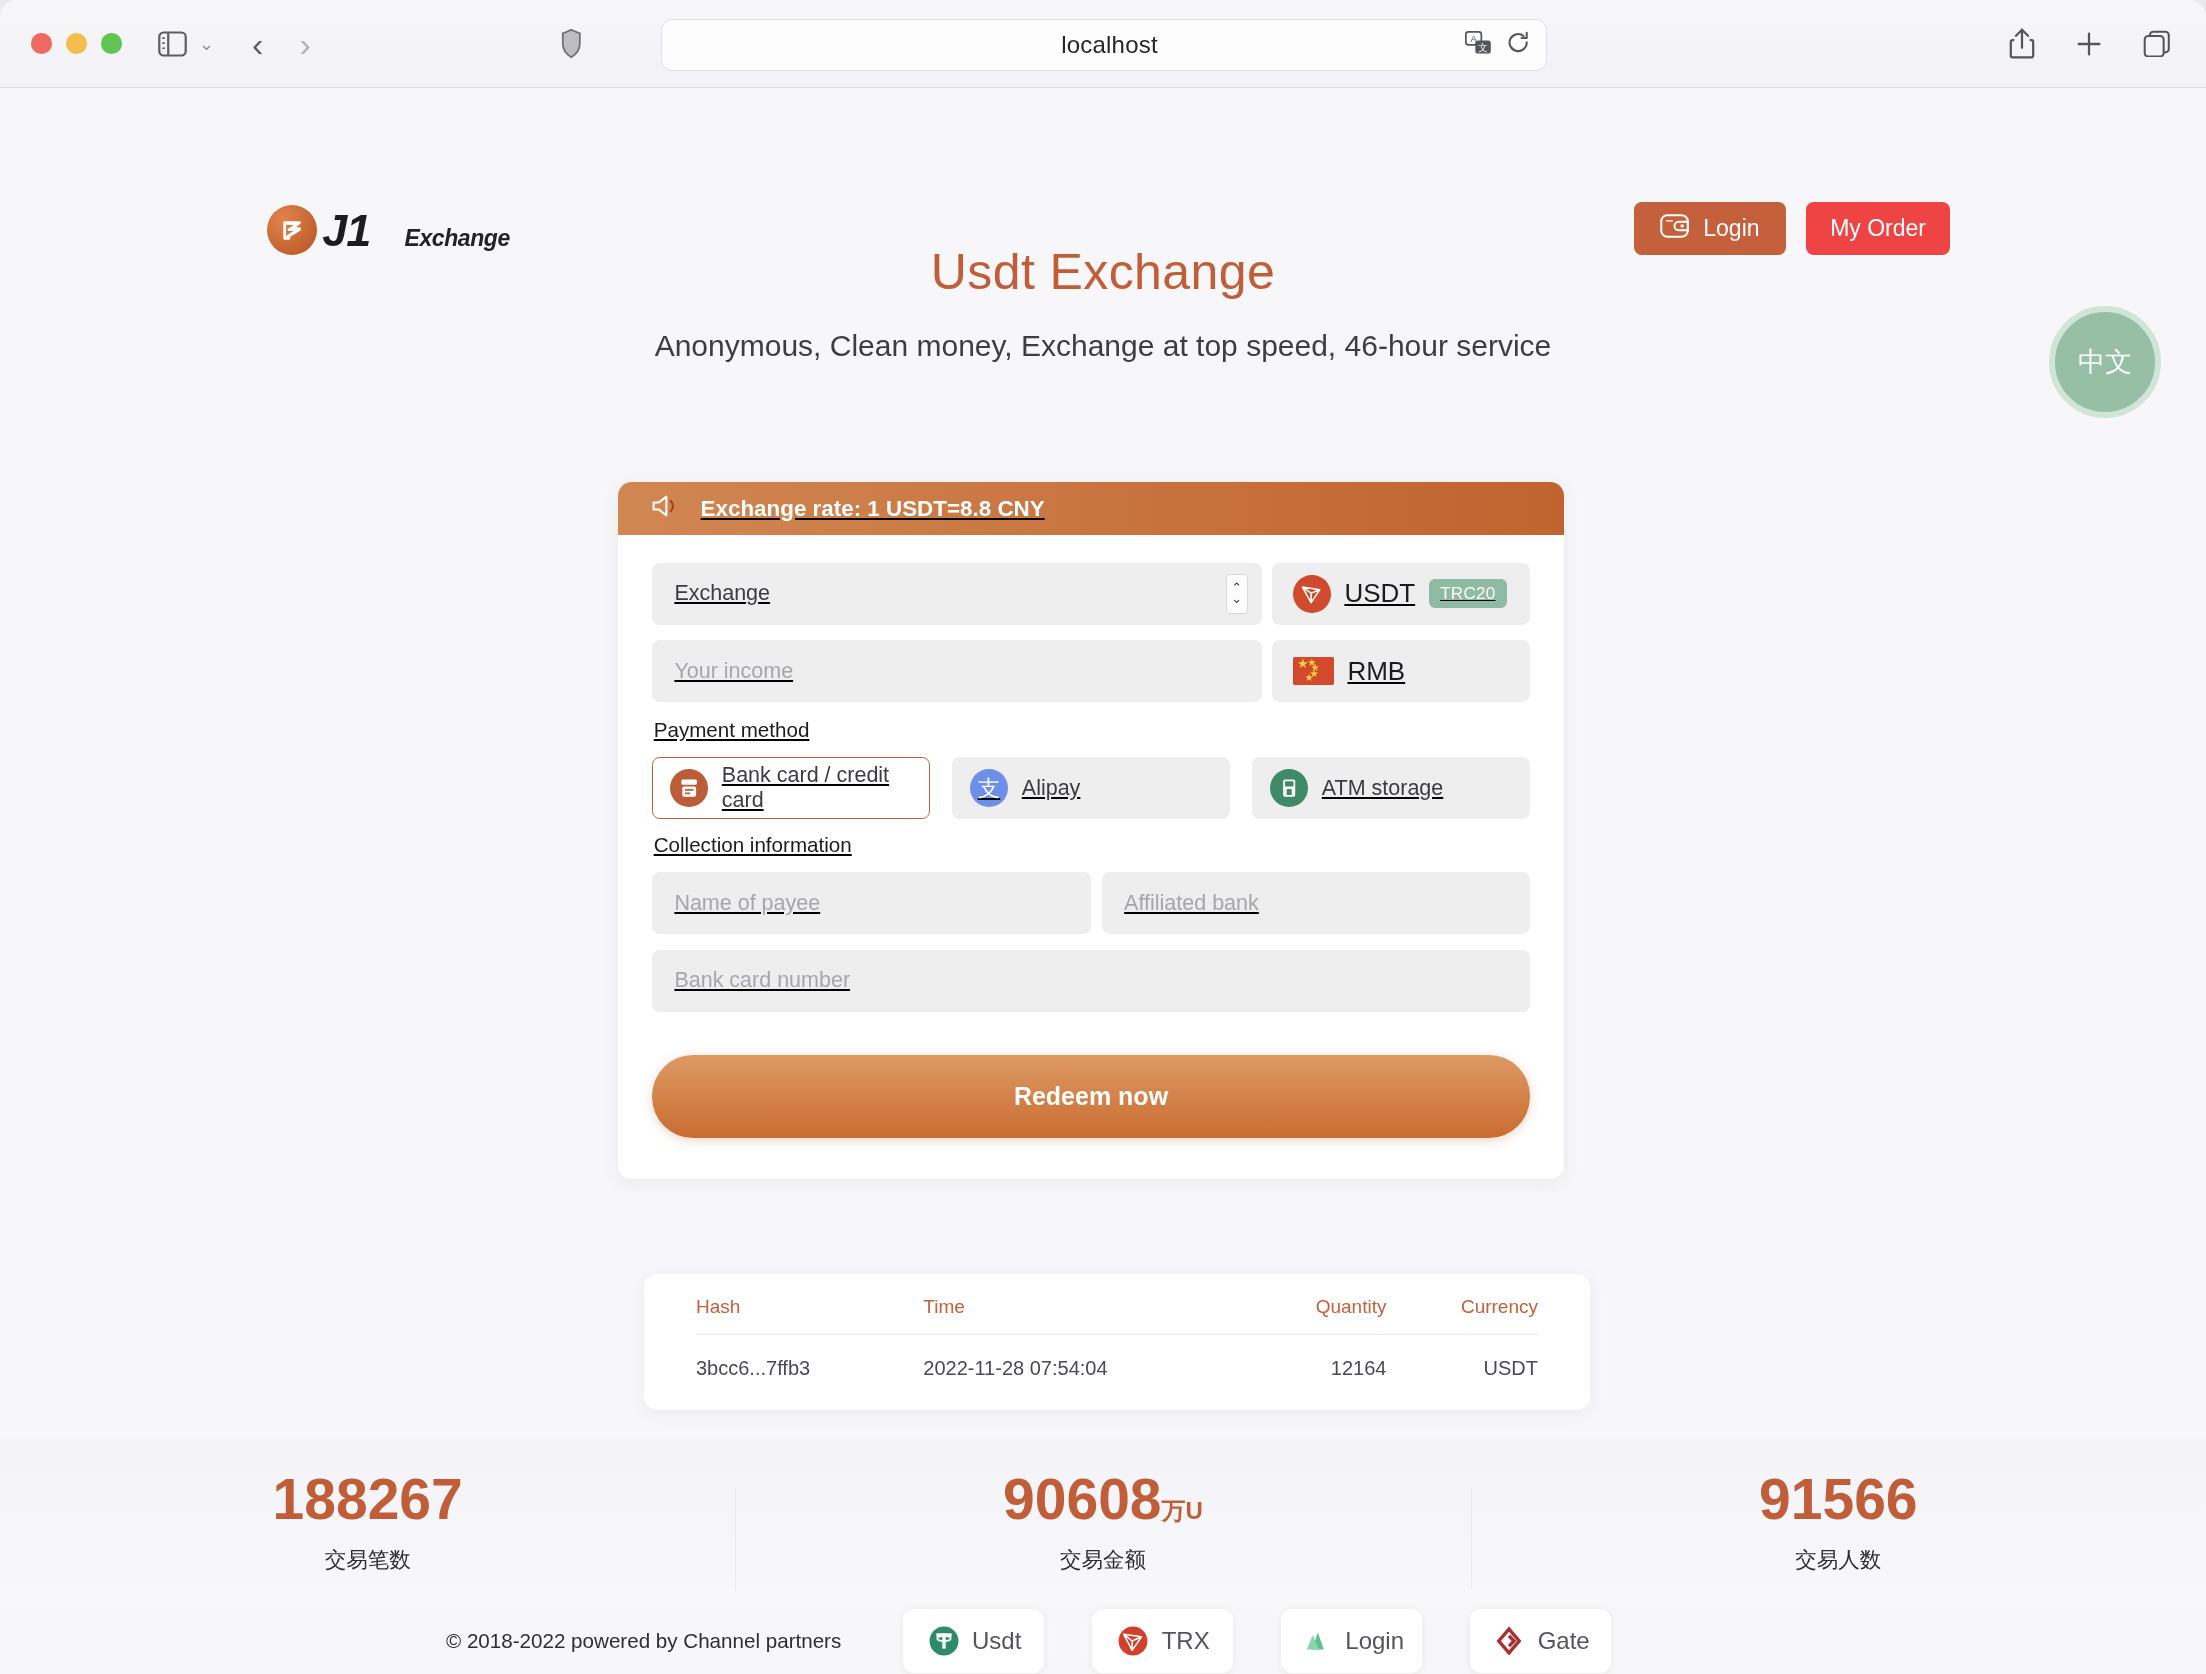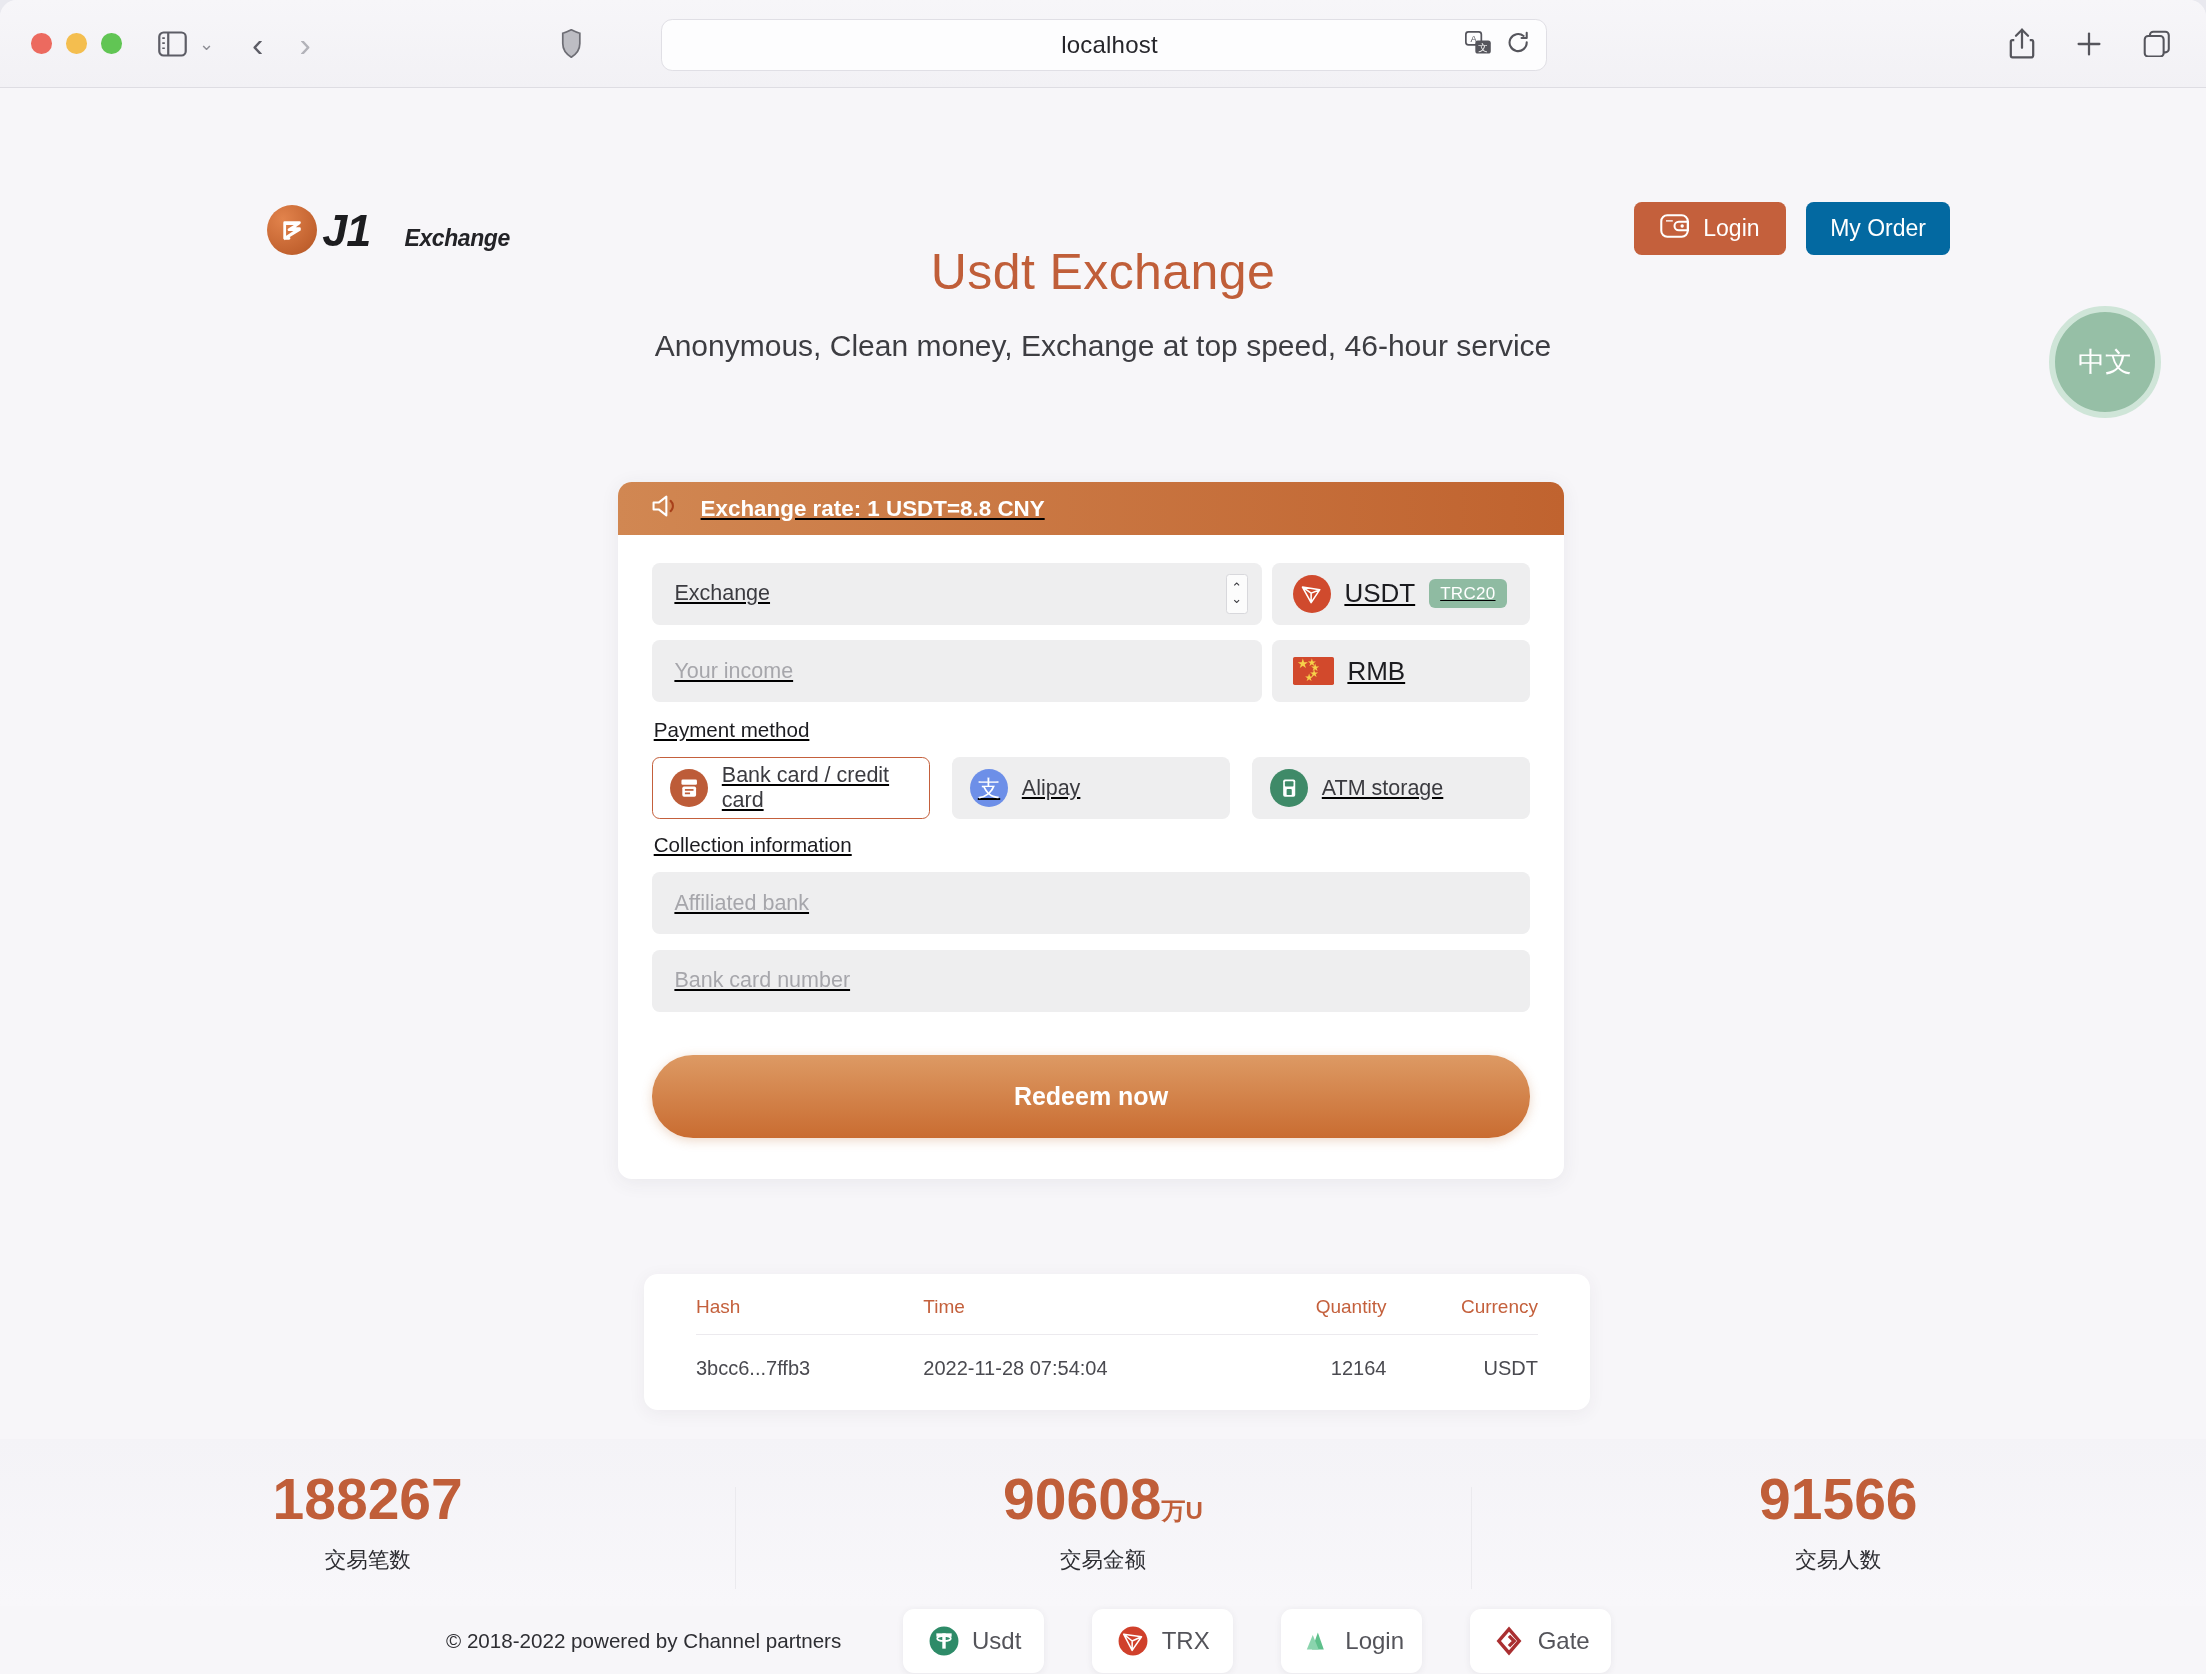--- a/index.html
+++ b/index.html
@@ -90,21 +90,21 @@
   }
   .btn-login {
     height: 53px; padding: 0 26px;
     background: #c4603c; color: #fff;
     border: none; border-radius: 7.7px;
     display: flex; align-items: center; gap: 13.8px;
     font-size: 23px; cursor: pointer;
   }
   .btn-order {
     height: 53px; padding: 0 24px;
-    background: #0369a1; color: #fff;
+    background: #ef4444; color: #fff;
     border: none; border-radius: 7.7px;
     display: flex; align-items: center;
     font-size: 23px; cursor: pointer;
   }
 
   .lang-toggle {
     position: absolute; right: 45px; top: 218px;
     width: 112px; height: 112px; border-radius: 50%;
     background: #96bfa6;
     border: 6px solid #cfe5d8;
@@ -460,20 +460,23 @@
                 </svg>
             </span>
             <span>ATM storage</span>
           </div>
         </div>
 
         <div class="section-label">Collection information</div>
 
         <div class="field-row">
           <div class="input-box">
+            <span class="ph">Name of payee</span>
+          </div>
+          <div class="input-box">
             <span class="ph">Affiliated bank</span>
           </div>
         </div>
 
         <div class="field-row">
           <div class="input-box">
             <span class="ph">Bank card number</span>
           </div>
         </div>
 

